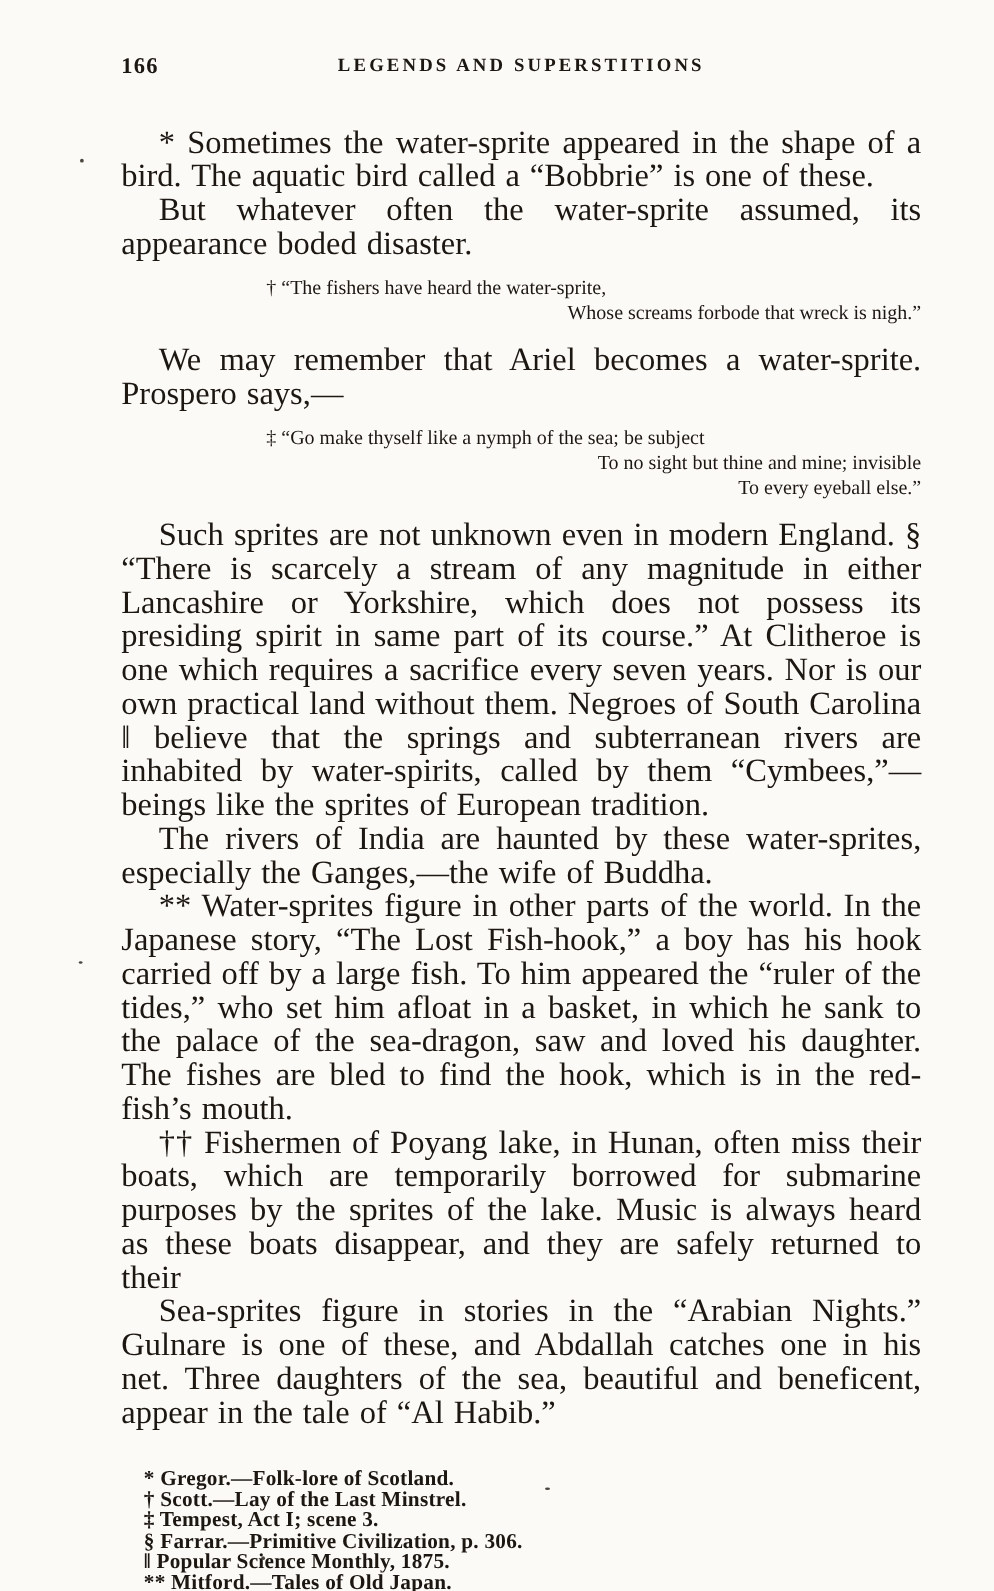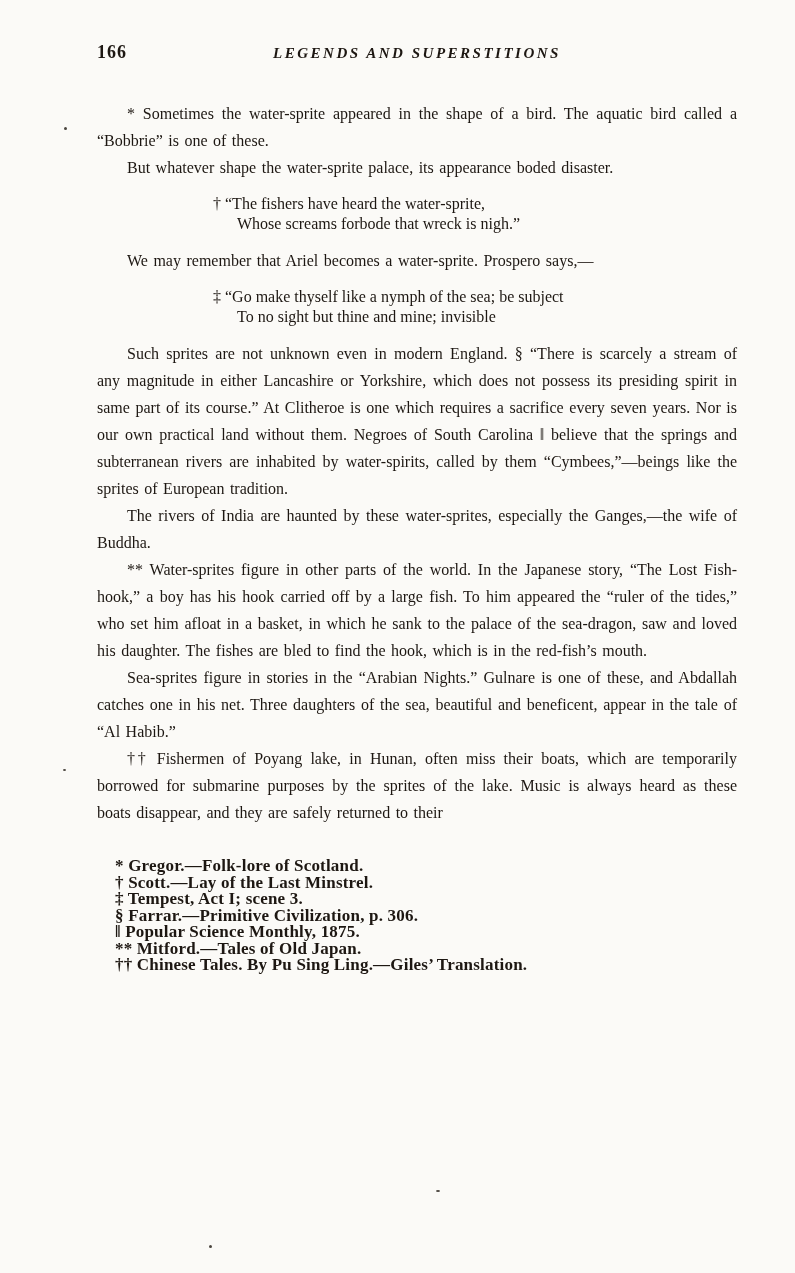--- a/index.html
+++ b/index.html
@@ -40,41 +40,40 @@
   }
 
   .running-title {
     display: block;
     text-align: center;
     font-size: 15px;
     font-weight: bold;
     letter-spacing: 2.5px;
     padding-top: 3px;
     white-space: nowrap;
-    font-style: italic;
   }
 
   .para {
-    font-size: 16px;
+    font-size: 26px;
     line-height: 27px;
     text-align: justify;
     text-indent: 30px;
     word-spacing: 1.5px;
   }
 
   .verse {
     margin: 13px 0 13px 116px;
     font-size: 16px;
     line-height: 20px;
     font-weight: normal;
   }
 
   .verse-line { white-space: nowrap; }
 
-  .verse-line.cont { padding-left: 24px; }
+  .verse-line.cont { padding-left: 24px; text-align: right; }
 
   .footnotes {
     margin-top: 32px;
     padding-left: 18px;
     font-size: 17px;
     line-height: 16.5px;
     font-weight: bold;
     letter-spacing: 0.2px;
   }
 
@@ -94,39 +93,40 @@
 <div class="page">
 
   <div class="page-header">
     <span class="page-number">166</span>
     <span class="running-title">LEGENDS AND SUPERSTITIONS</span>
   </div>
 
   <div class="page-body">
 
     <p class="para">* Sometimes the water-sprite appeared in the shape of a bird. The aquatic bird called a “Bobbrie” is one of these.</p>
-    <p class="para">But whatever shape the water-sprite palace, its appearance boded disaster.</p>
+    <p class="para">But whatever often the water-sprite assumed, its appearance boded disaster.</p>
 
     <div class="verse">
       <div class="verse-line">† “The fishers have heard the water-sprite,</div>
       <div class="verse-line cont">Whose screams forbode that wreck is nigh.”</div>
     </div>
 
     <p class="para">We may remember that Ariel becomes a water-sprite. Prospero says,—</p>
 
     <div class="verse">
       <div class="verse-line">‡ “Go make thyself like a nymph of the sea; be subject</div>
       <div class="verse-line cont">To no sight but thine and mine; invisible</div>
+      <div class="verse-line cont">To every eyeball else.”</div>
     </div>
 
     <p class="para">Such sprites are not unknown even in modern England. § “There is scarcely a stream of any magnitude in either Lancashire or Yorkshire, which does not possess its presiding spirit in same part of its course.” At Clitheroe is one which requires a sacrifice every seven years. Nor is our own practical land without them. Negroes of South Carolina ‖ believe that the springs and subterranean rivers are inhabited by water-spirits, called by them “Cymbees,”—beings like the sprites of European tradition.</p>
     <p class="para">The rivers of India are haunted by these water-sprites, especially the Ganges,—the wife of Buddha.</p>
     <p class="para">** Water-sprites figure in other parts of the world. In the Japanese story, “The Lost Fish-hook,” a boy has his hook carried off by a large fish. To him appeared the “ruler of the tides,” who set him afloat in a basket, in which he sank to the palace of the sea-dragon, saw and loved his daughter. The fishes are bled to find the hook, which is in the red-fish’s mouth.</p>
+    <p class="para">†† Fishermen of Poyang lake, in Hunan, often miss their boats, which are temporarily borrowed for submarine purposes by the sprites of the lake. Music is always heard as these boats disappear, and they are safely returned to their</p>
     <p class="para">Sea-sprites figure in stories in the “Arabian Nights.” Gulnare is one of these, and Abdallah catches one in his net. Three daughters of the sea, beautiful and beneficent, appear in the tale of “Al Habib.”</p>
-    <p class="para">†† Fishermen of Poyang lake, in Hunan, often miss their boats, which are temporarily borrowed for submarine purposes by the sprites of the lake. Music is always heard as these boats disappear, and they are safely returned to their</p>
 
   </div>
 
   <div class="footnotes">
     <div class="footnote">* Gregor.—Folk-lore of Scotland.</div>
     <div class="footnote">† Scott.—Lay of the Last Minstrel.</div>
     <div class="footnote">‡ Tempest, Act I; scene 3.</div>
     <div class="footnote">§ Farrar.—Primitive Civilization, p. 306.</div>
     <div class="footnote">‖ Popular Science Monthly, 1875.</div>
     <div class="footnote">** Mitford.—Tales of Old Japan.</div>

